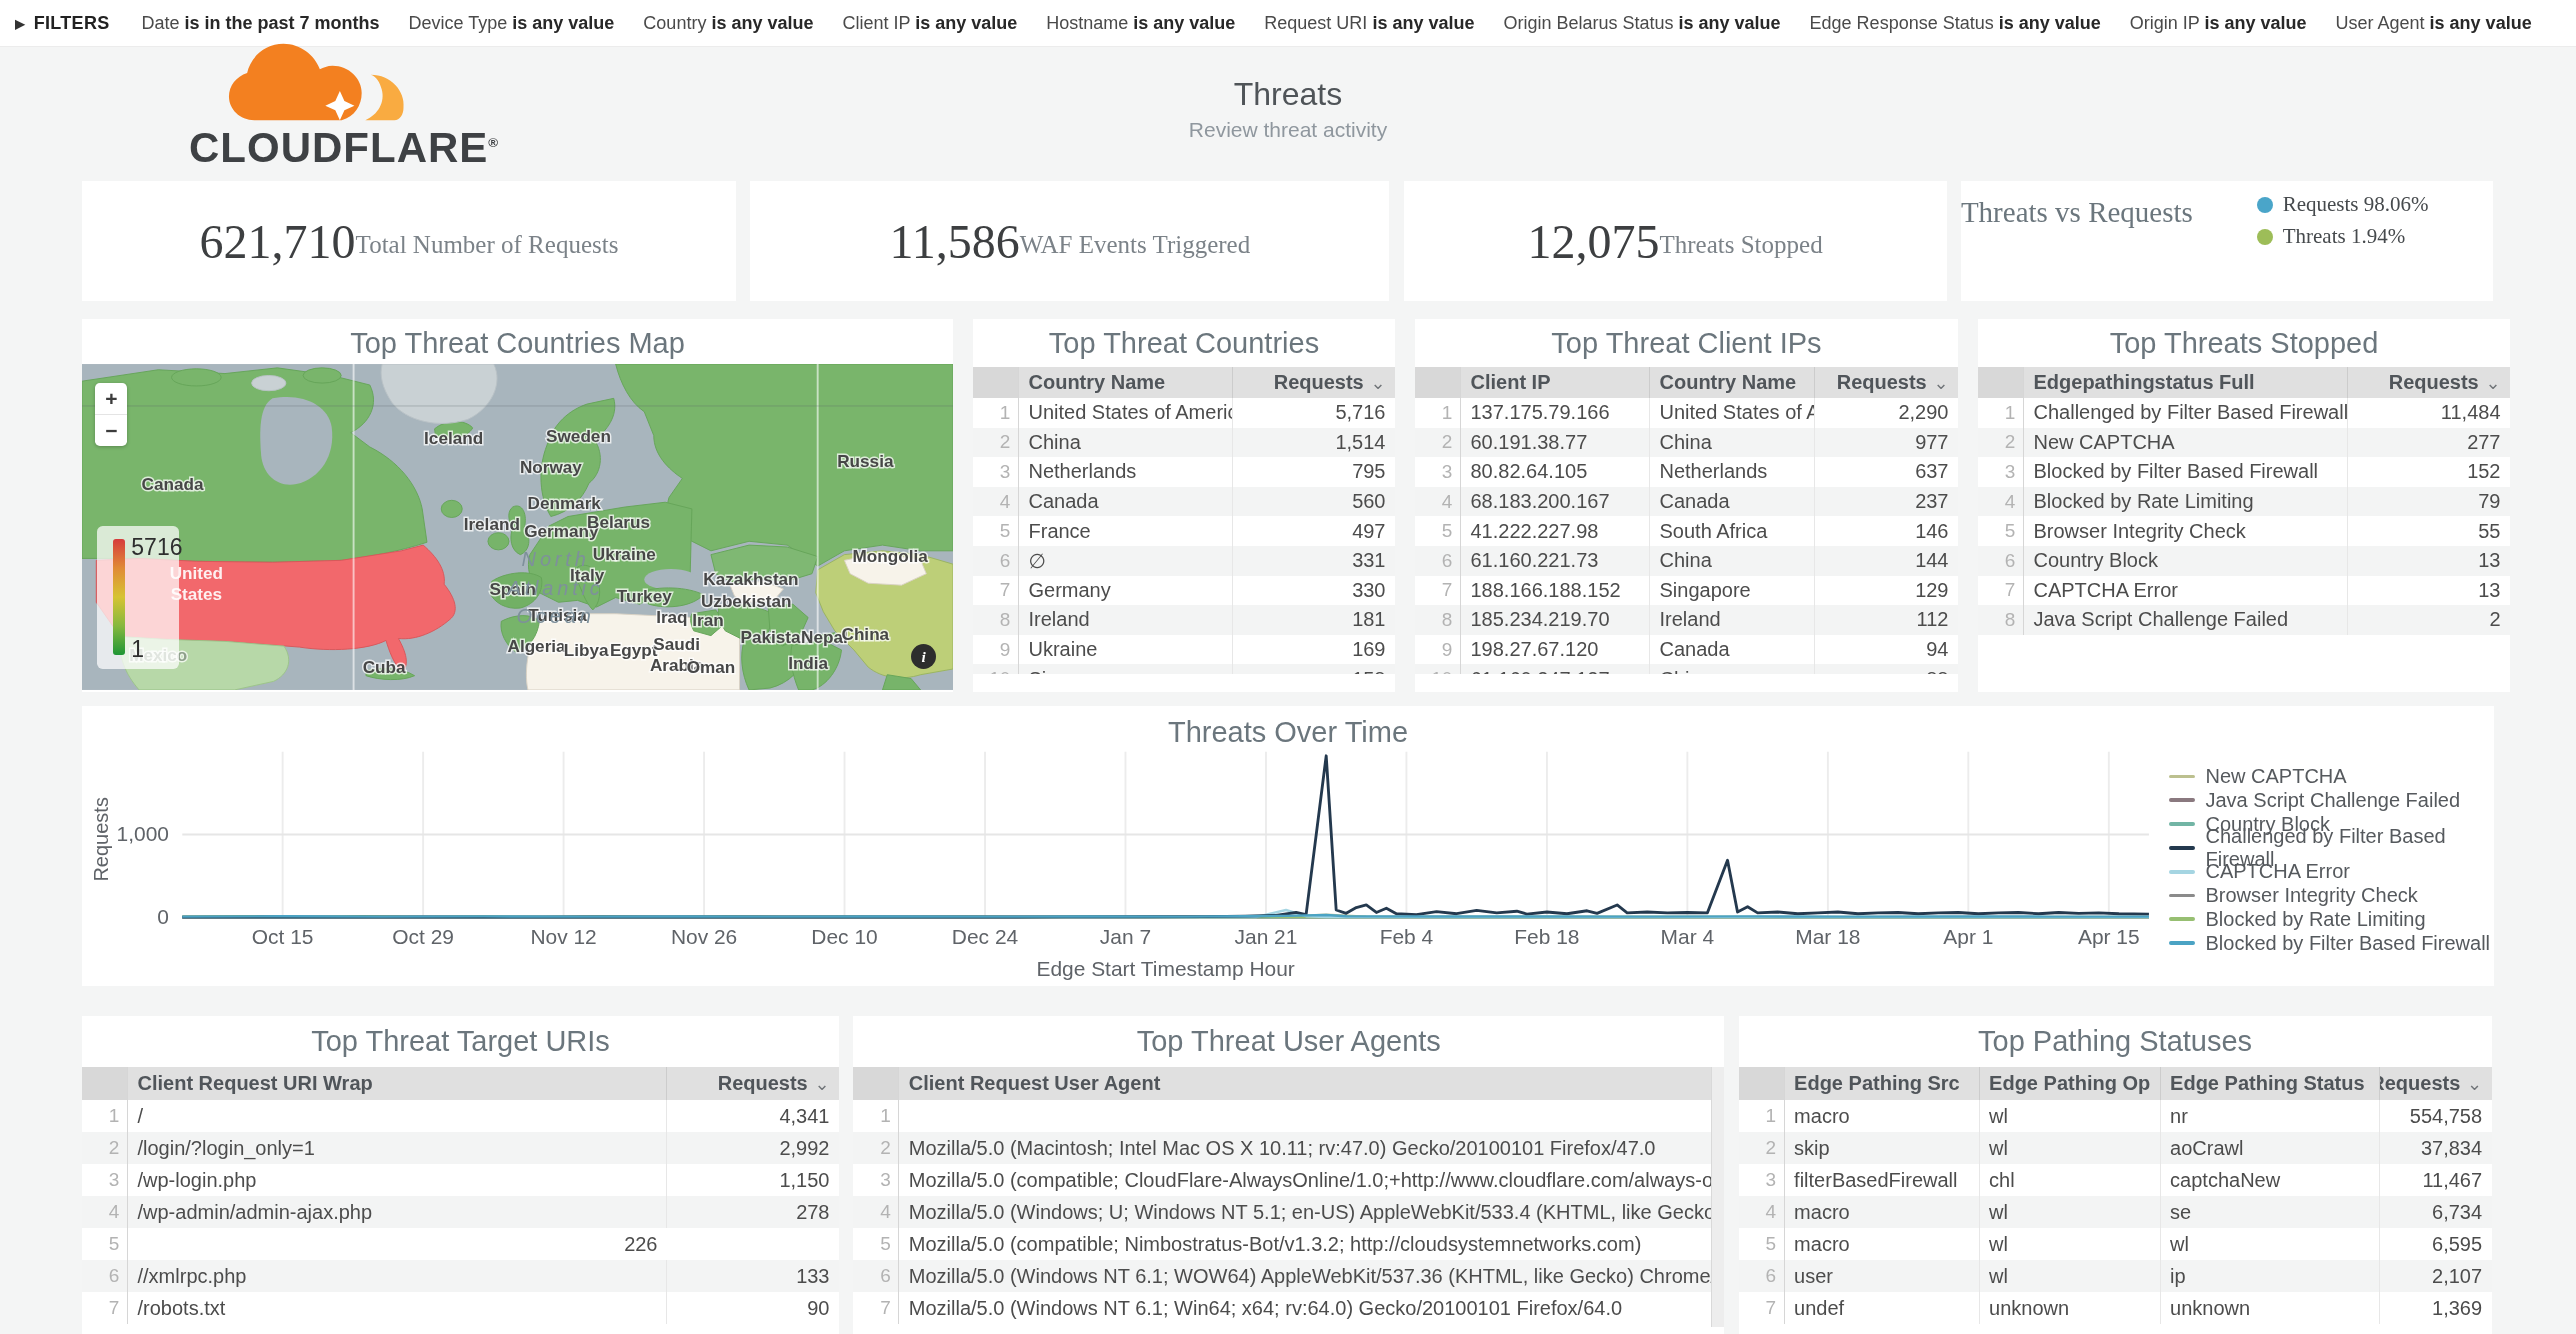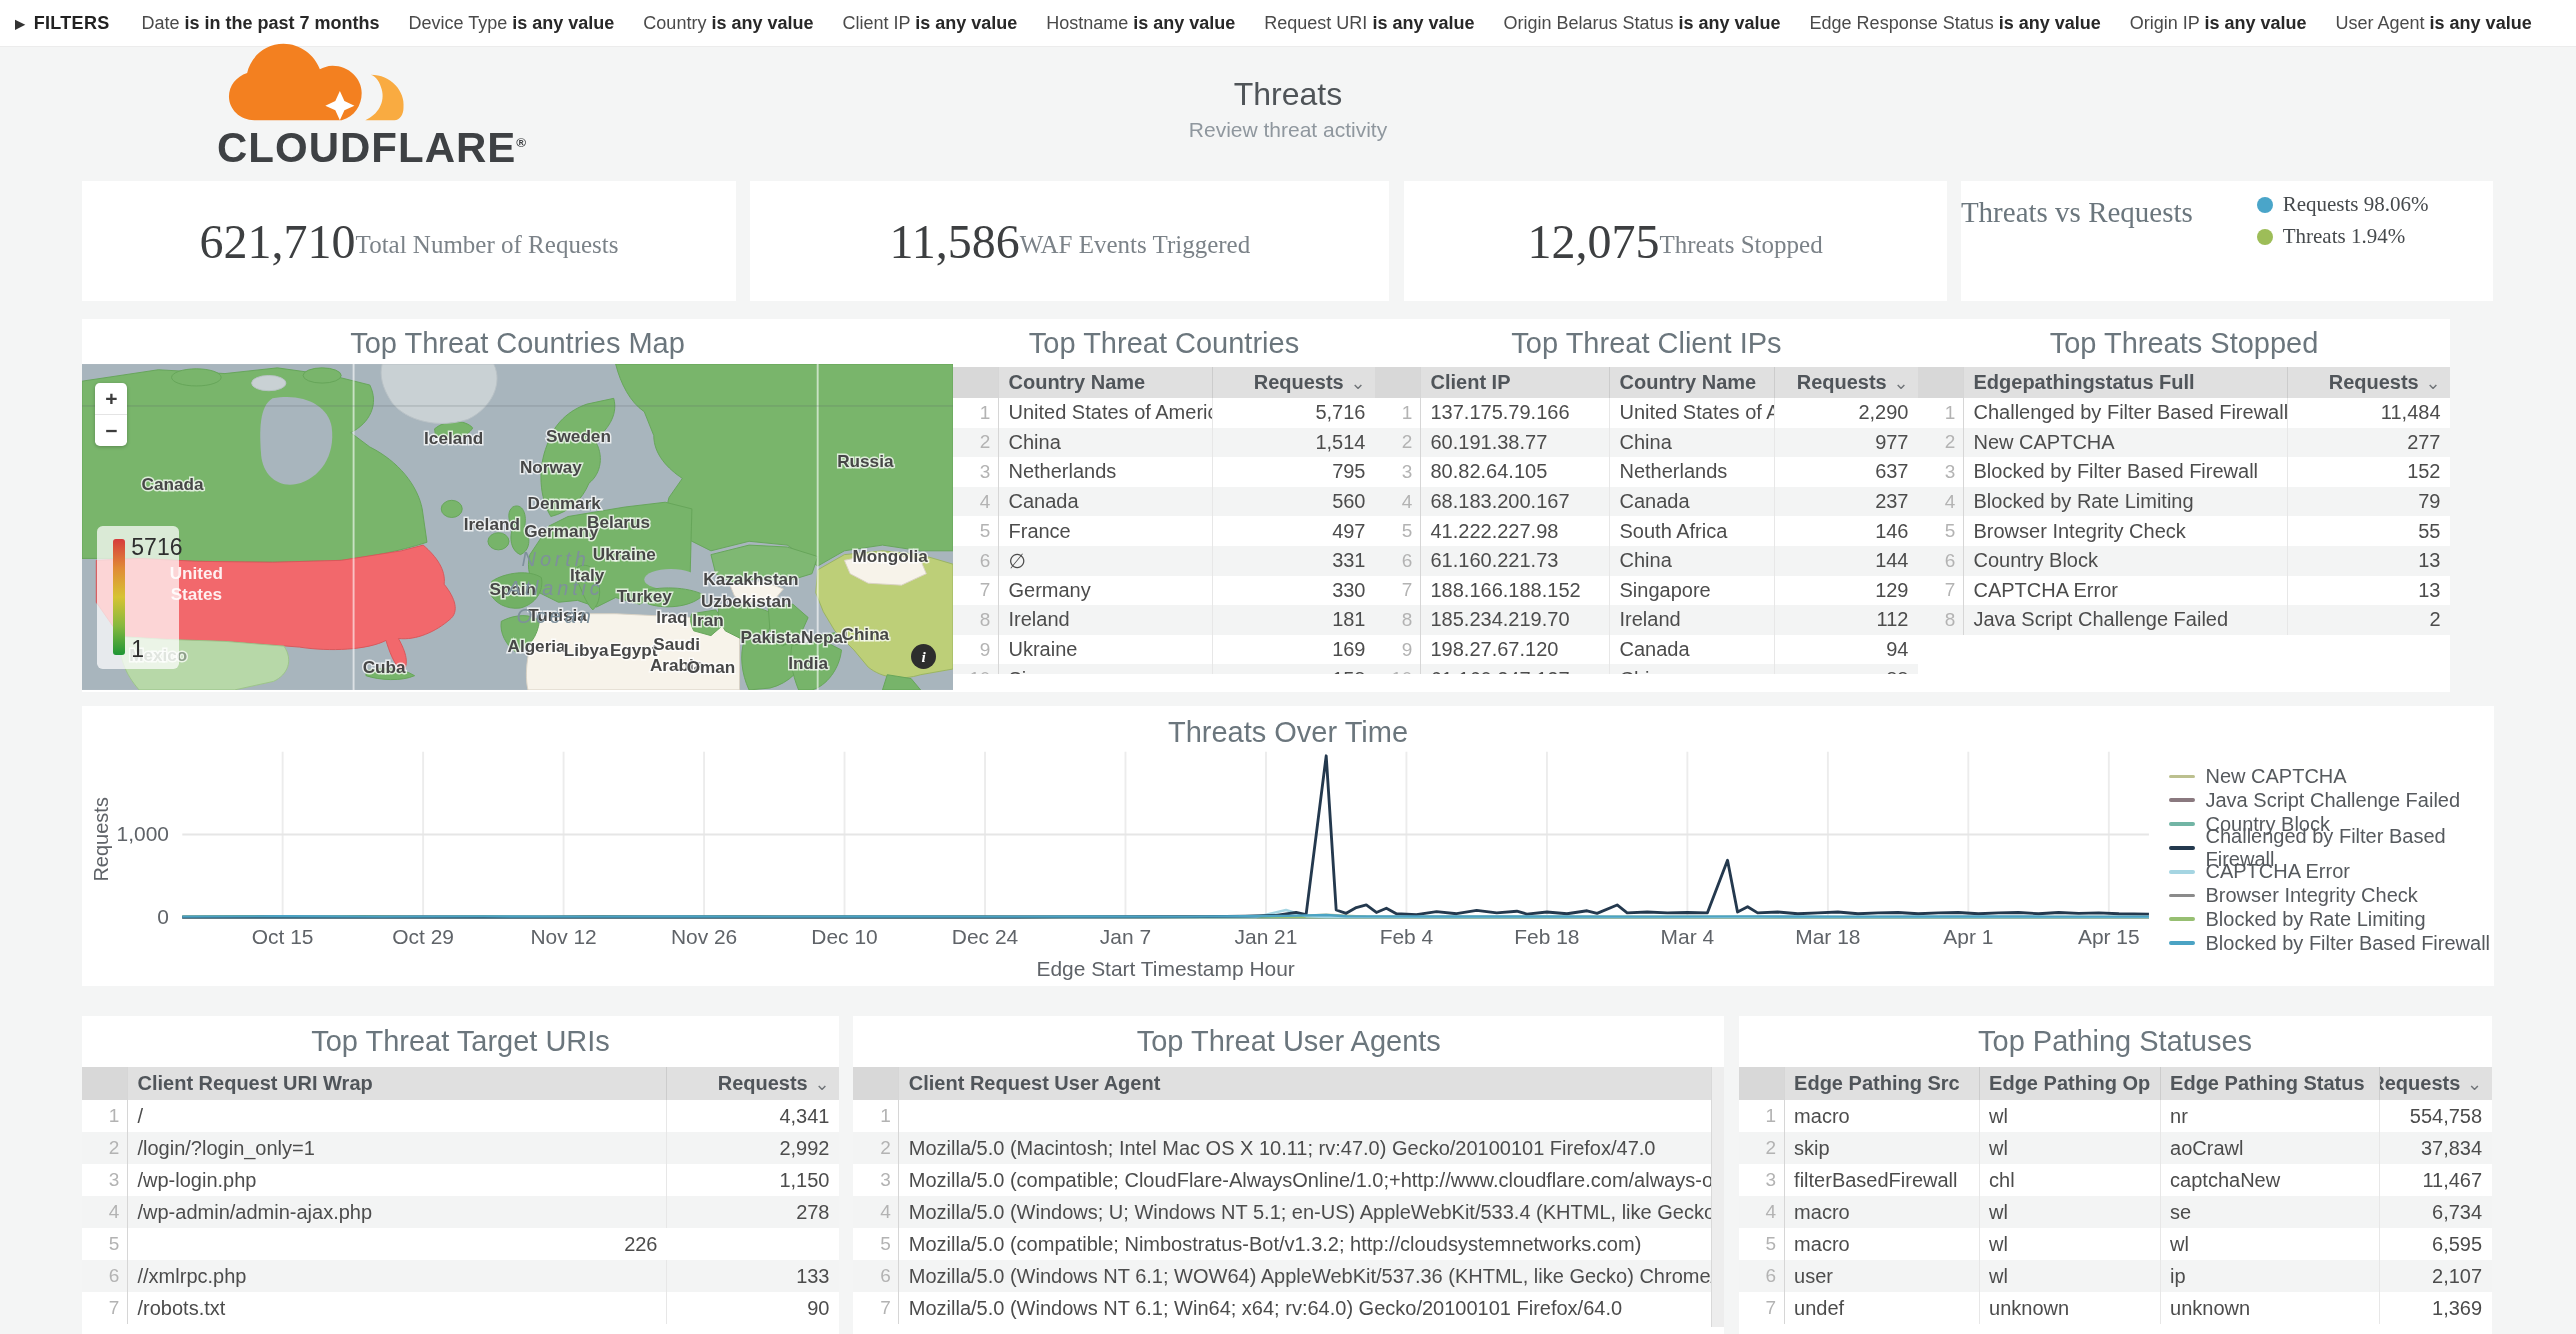--- a/index.html
+++ b/index.html
@@ -12,42 +12,42 @@
              padding-left:15.3px;white-space:nowrap;overflow:hidden;font-size:18px;}
   .ftoggle{display:flex;align-items:center;gap:8.6px;font-weight:bold;color:#222;
            letter-spacing:0.3px;margin-right:32px;cursor:pointer;}
   .ftri{font-size:12.4px;color:#333;}
   .fitem{margin-right:29px;color:#4a4a4a;}
   .fitem b{color:#282828;font-weight:bold;}
 
   
   .logo{position:absolute;left:189px;top:42px;width:305px;height:133px;}
   .logo-word{position:absolute;left:0;top:82px;font-size:42px;font-weight:800;
-             color:#3e4144;letter-spacing:1px;margin-left:28px;}
+             color:#3e4144;letter-spacing:1px;}
   .logo-reg{font-size:13.3px;vertical-align:super;font-weight:700;}
   .page-title{position:absolute;top:76px;left:0;width:100%;text-align:center;
               font-size:32px;color:#4f5458;}
   .page-sub{position:absolute;top:118px;left:0;width:100%;text-align:center;
             font-size:21px;color:#8f979e;}
 
   
   .stats-row{position:absolute;top:181px;left:82px;height:120px;display:flex;gap:14.3px;}
   .card{background:#fff;display:flex;flex-direction:row;align-items:center;
         justify-content:center;font-family:Liberation Serif, serif;}
   .card.w1{width:654px}.card.w2{width:639px}.card.w3{width:543px}.card.w4{width:532px}
   .stat-num{font-size:48px;color:#3d3f41;}
   .stat-label{font-size:25px;color:#7b8288;margin-top:7.6px;}
   .tvr{align-items:stretch;justify-content:flex-start;}
   .tvr-title{font-size:29px;color:#6b767d;text-align:center;margin-top:15.3px;}
   .tvr-legend{margin:11.4px auto 0;display:flex;flex-direction:column;gap:6.7px;}
   .tvr-row{display:flex;align-items:center;gap:9.5px;font-size:21px;color:#464a4d;}
   .dot{width:16px;height:16px;border-radius:50%;}
 
   
-  .panels-row{position:absolute;top:319px;left:82px;height:373px;display:flex;gap:0;}
+  .panels-row{position:absolute;top:319px;left:82px;height:373px;display:flex;gap:20px;}
   .panel{background:#fff;position:relative;overflow:hidden;}
   .p-map{width:871px}.p-countries{width:422px}.p-ips{width:543px}.p-stopped{width:532px}
   .panel-title{height:48px;display:flex;align-items:center;justify-content:center;
                font-size:29px;color:#6b767d;}
   .panel-title2{height:51px;display:flex;align-items:center;justify-content:center;
                 font-size:29px;color:#6b767d;}
 
   
   .tbl{font-size:20px;}
   .trow{display:grid;grid-template-columns:var(--cols);align-items:center;height:29.6px;background:#fff;}

